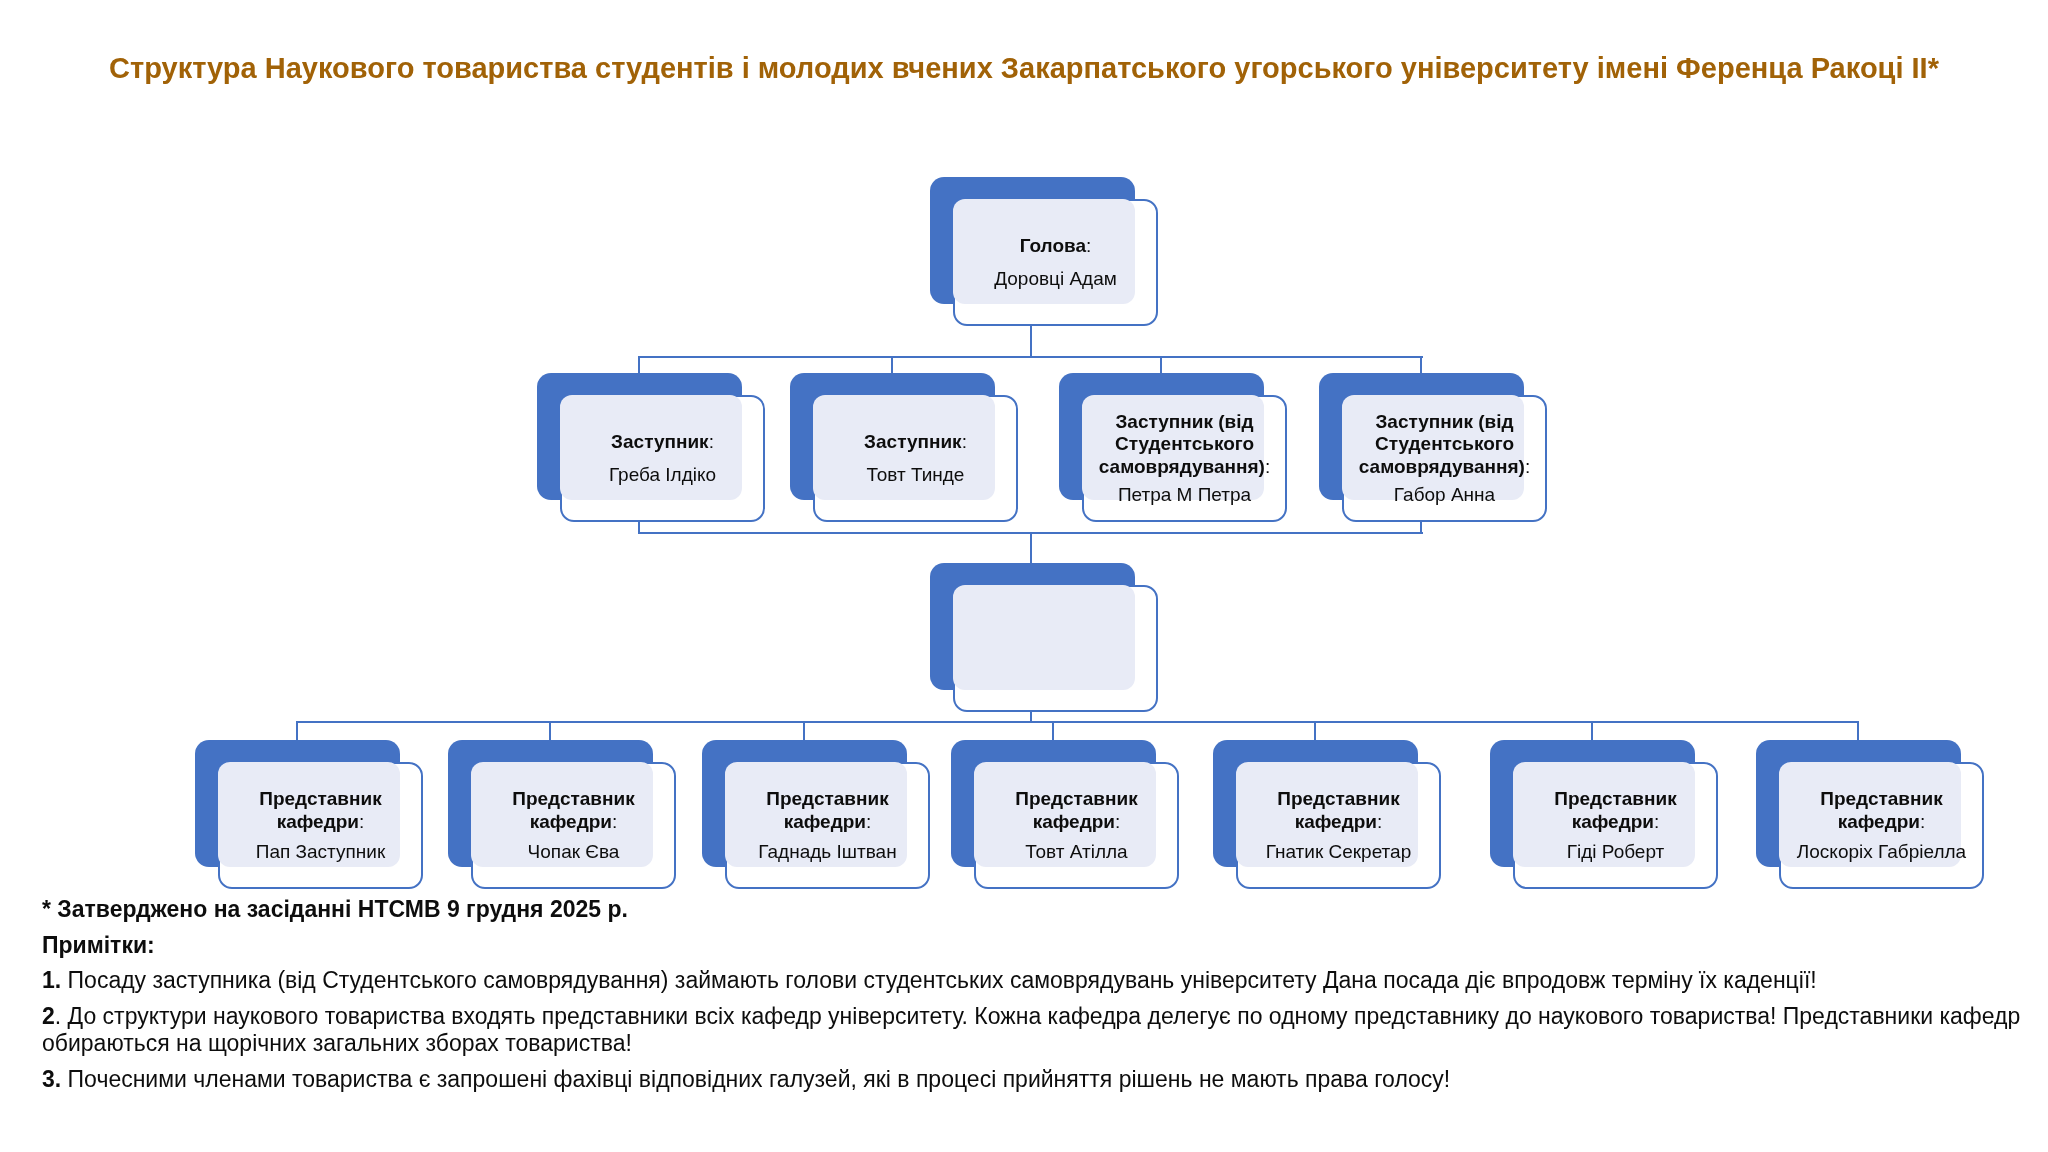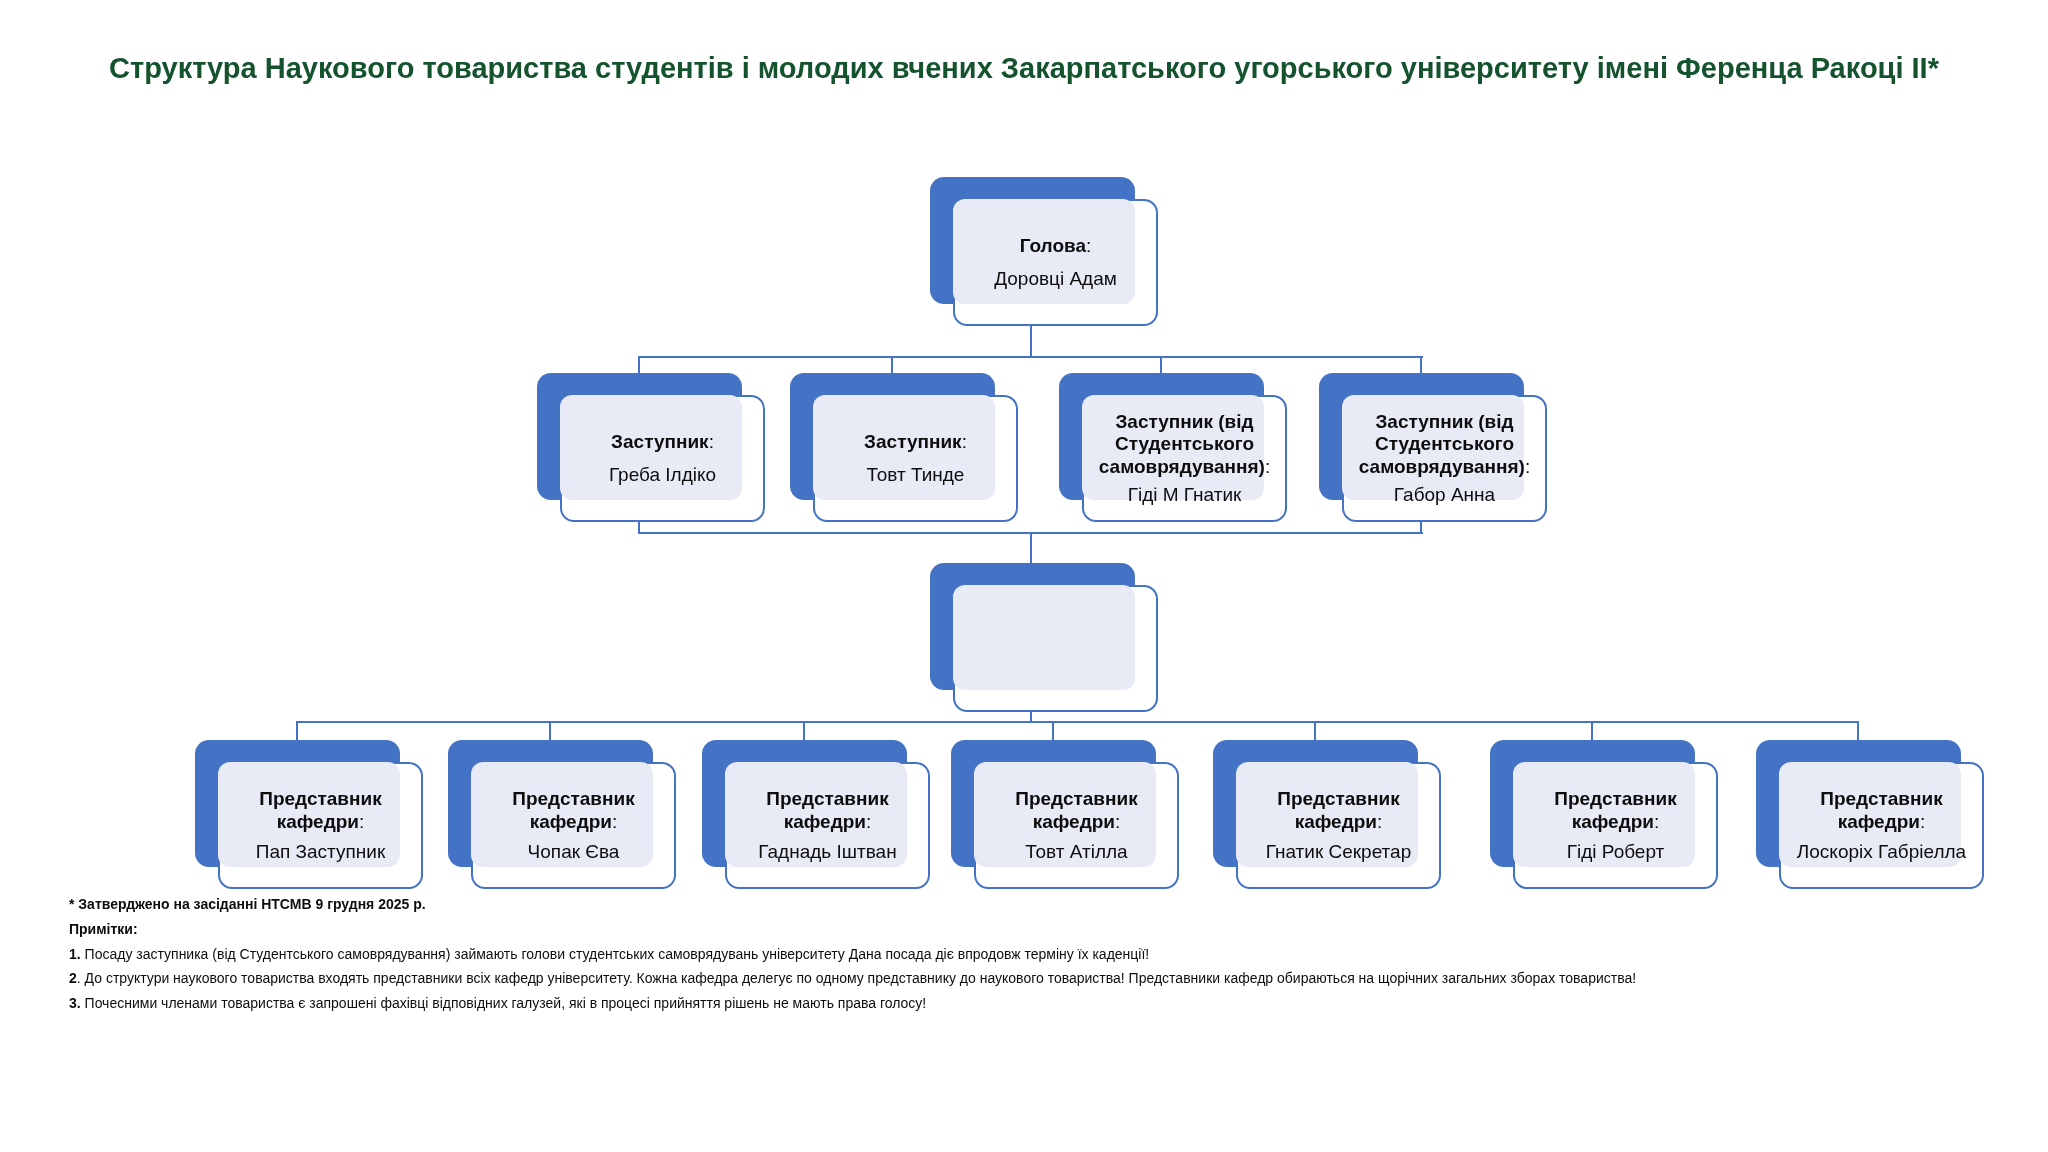--- a/index.html
+++ b/index.html
@@ -2,41 +2,41 @@
 <html><head>
 <meta charset="utf-8">
 <style>
   html,body{margin:0;padding:0;background:#ffffff;}
   #canvas{
     position:relative;width:2048px;height:1152px;background:#ffffff;overflow:hidden;
     font-family:"Liberation Sans","DejaVu Sans",sans-serif;color:#0d0d0d;
   }
   .page-title{
     position:absolute;left:0;top:52px;width:2048px;text-align:center;
-    font-size:29px;font-weight:700;color:#14532d;
+    font-size:29px;font-weight:700;color:#a16207;
   }
   
   .v,.h{position:absolute;background:#4472C4;z-index:1;}
   .v{width:2px;}
   .h{height:2px;}
   
   .box{position:absolute;width:228px;height:149px;z-index:2;}
   .back{position:absolute;left:0;top:0;width:205px;height:127px;border-radius:14px;background:#4472C4;}
   .front{position:absolute;left:23px;top:22px;width:205px;height:127px;border-radius:14px;background:#ffffff;border:2px solid #4472C4;box-sizing:border-box;}
   .panel{position:absolute;left:23px;top:22px;width:182px;height:105px;border-radius:12px;background:#E8EBF6;}
   .txt{
     position:absolute;left:23px;top:22px;width:205px;height:127px;
     display:flex;flex-direction:column;align-items:center;justify-content:center;
     text-align:center;gap:11px;
   }
   .role{font-size:19px;font-weight:700;line-height:1.18;max-width:178px;}
   .role .colon{font-weight:400;}
   .person{font-size:19px;font-weight:400;white-space:nowrap;}
   
-  .notes{position:absolute;left:42px;top:896px;width:1980px;font-size:14px;line-height:1.2;margin-left:27px;}
+  .notes{position:absolute;left:42px;top:896px;width:1980px;font-size:23px;line-height:1.2;}
   .notes .line{margin-bottom:8px;}
   .bold{font-weight:700;}
   .nnum{font-weight:700;}
 </style>
 </head>
 <body>
 
 <div id="canvas">
 
   <div class="page-title">Структура Наукового товариства студентів і молодих вчених Закарпатського угорського університету імені Ференца Ракоці II*</div>
@@ -92,21 +92,21 @@
       <div class="person">Товт Тинде</div>
     </div>
   </div>
 
   <div class="box" style="left:1059px;top:373px;">
     <div class="back"></div>
     <div class="front"></div>
     <div class="panel"></div>
     <div class="txt" style="gap:6px;">
       <div class="role"><span>Заступник (від Студентського самоврядування)</span><span class="colon">:</span></div>
-      <div class="person">Гіді М Гнатик</div>
+      <div class="person">Петра М Петра</div>
     </div>
   </div>
 
   <div class="box" style="left:1319px;top:373px;">
     <div class="back"></div>
     <div class="front"></div>
     <div class="panel"></div>
     <div class="txt" style="gap:6px;">
       <div class="role"><span>Заступник (від Студентського самоврядування)</span><span class="colon">:</span></div>
       <div class="person">Габор Анна</div>

